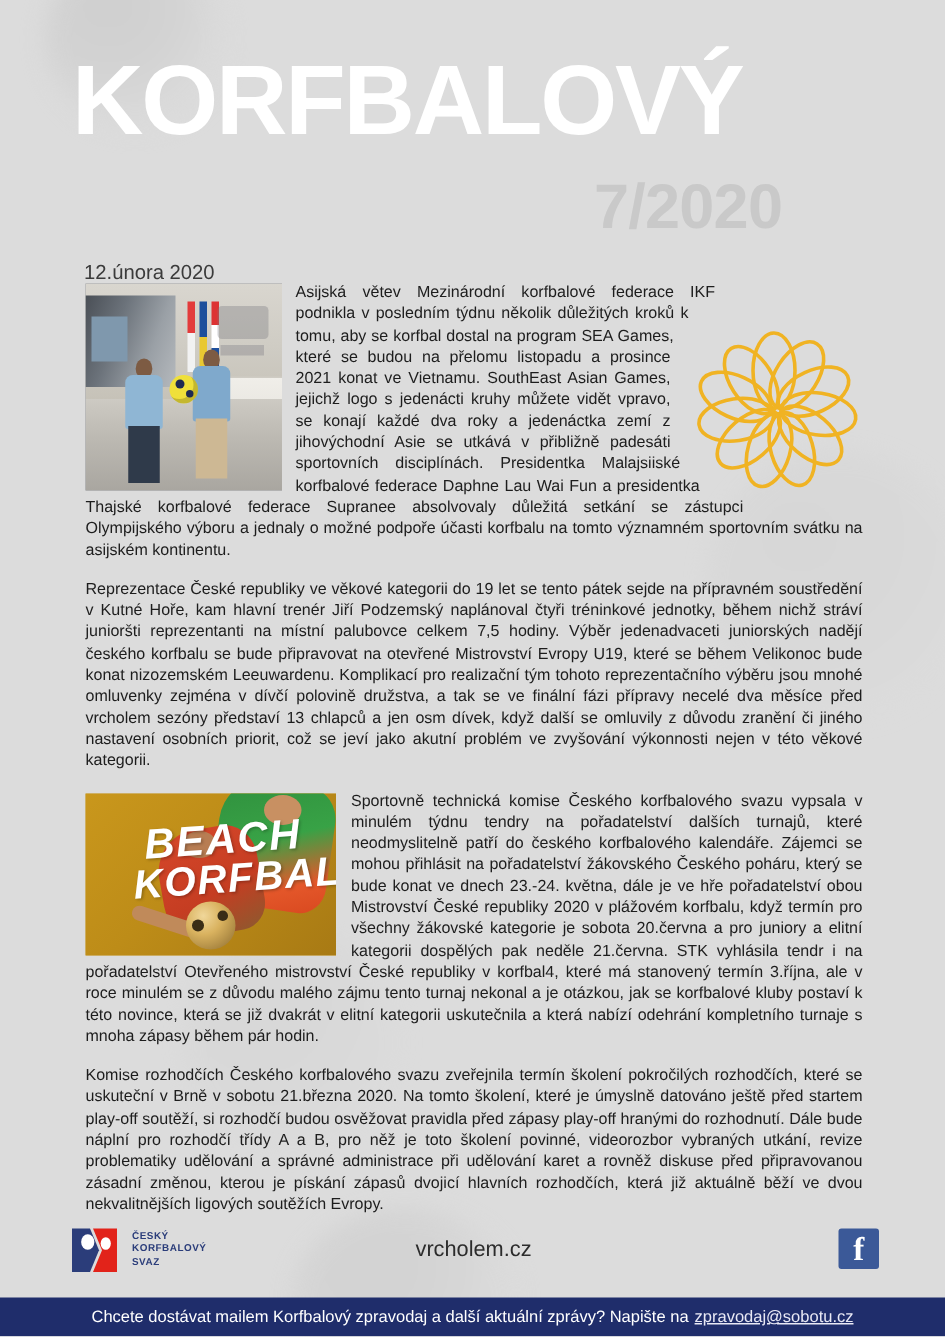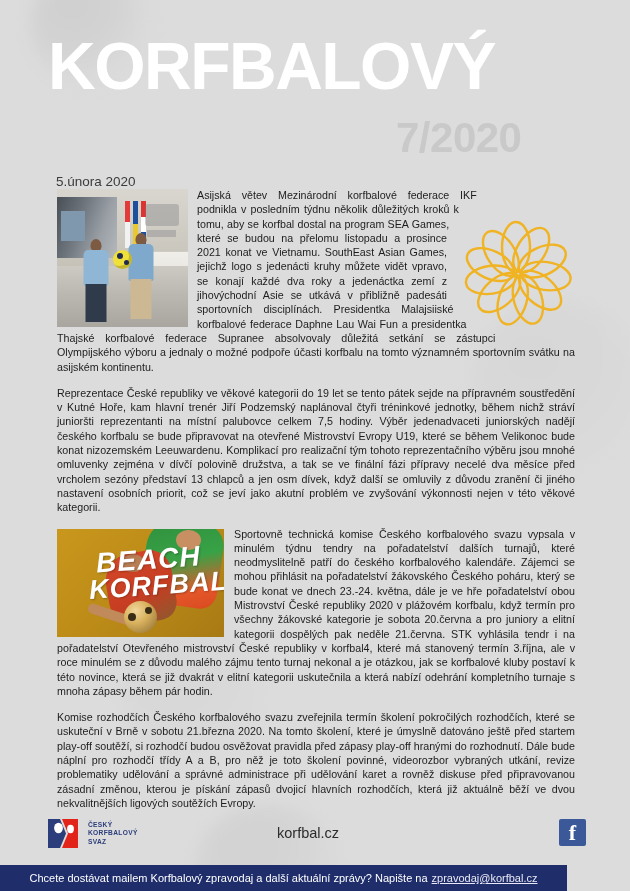--- a/index.html
+++ b/index.html
@@ -314,21 +314,21 @@
     font-weight: bold;
     font-size: 22px;
     line-height: 27px;
     text-align: center;
   }
 
   .footerbar {
     position: absolute;
     left: 0;
     bottom: 0;
-    width: 567px;
+    width: 630px;
     height: 26px;
     background: #1f2d6b;
     display: flex;
     align-items: center;
     justify-content: center;
     gap: 4px;
   }
   .footerbar-text {
     font-size: 11px;
     color: #ffffff;
@@ -349,21 +349,21 @@
 <div class="page">
 
   <div class="watermark wm-1"></div>
   <div class="watermark wm-2"></div>
   <div class="watermark wm-3"></div>
   <div class="watermark wm-4"></div>
 
   <div class="masthead">
     <div class="mast-line1">KORFBALOVÝ</div>
     <div class="mast-issue">7/2020</div>
-    <div class="mast-date">5.února 2020</div>
+    <div class="mast-date">12.února 2020</div>
   </div>
 
   <div class="content">
 
     <div class="fig-seagames">
       <svg viewBox="0 0 118 118" xmlns="http://www.w3.org/2000/svg" aria-hidden="true">
         <g fill="none" stroke="#f0b323" stroke-width="2.4">
           <ellipse cx="59" cy="31" rx="14" ry="25" transform="rotate(0 59 31)"></ellipse>
           <ellipse cx="74.2" cy="34.3" rx="14" ry="25" transform="rotate(32.7 74.2 34.3)"></ellipse>
           <ellipse cx="85.3" cy="45.1" rx="14" ry="25" transform="rotate(65.5 85.3 45.1)"></ellipse>
@@ -437,23 +437,23 @@
         <path d="M1 2 L13 2 L19 16.5 L13 31 L1 31 Z" fill="#2b3d7a"></path>
         <path d="M15 2 L31 2 L31 31 L15 31 L21 16.5 Z" fill="#e2231a"></path>
         <ellipse cx="11.5" cy="11" rx="4.4" ry="5.2" fill="#ffffff"></ellipse>
         <ellipse cx="23.5" cy="12" rx="3.4" ry="4.2" fill="#ffffff"></ellipse>
       </svg>
       <div class="cks-text">ČESKÝ
 KORFBALOVÝ
 SVAZ</div>
     </div>
 
-    <div class="site-url">korfbal.cz</div>
+    <div class="site-url">vrcholem.cz</div>
 
     <div class="fb-icon">f</div>
   </div>
 
   <div class="footerbar">
     <span class="footerbar-text">Chcete dostávat mailem Korfbalový zpravodaj a další aktuální zprávy?  Napište na</span>
-    <span class="footerbar-mail">zpravodaj@korfbal.cz</span>
+    <span class="footerbar-mail">zpravodaj@sobotu.cz</span>
   </div>
 
 </div>
 
 </body></html>

